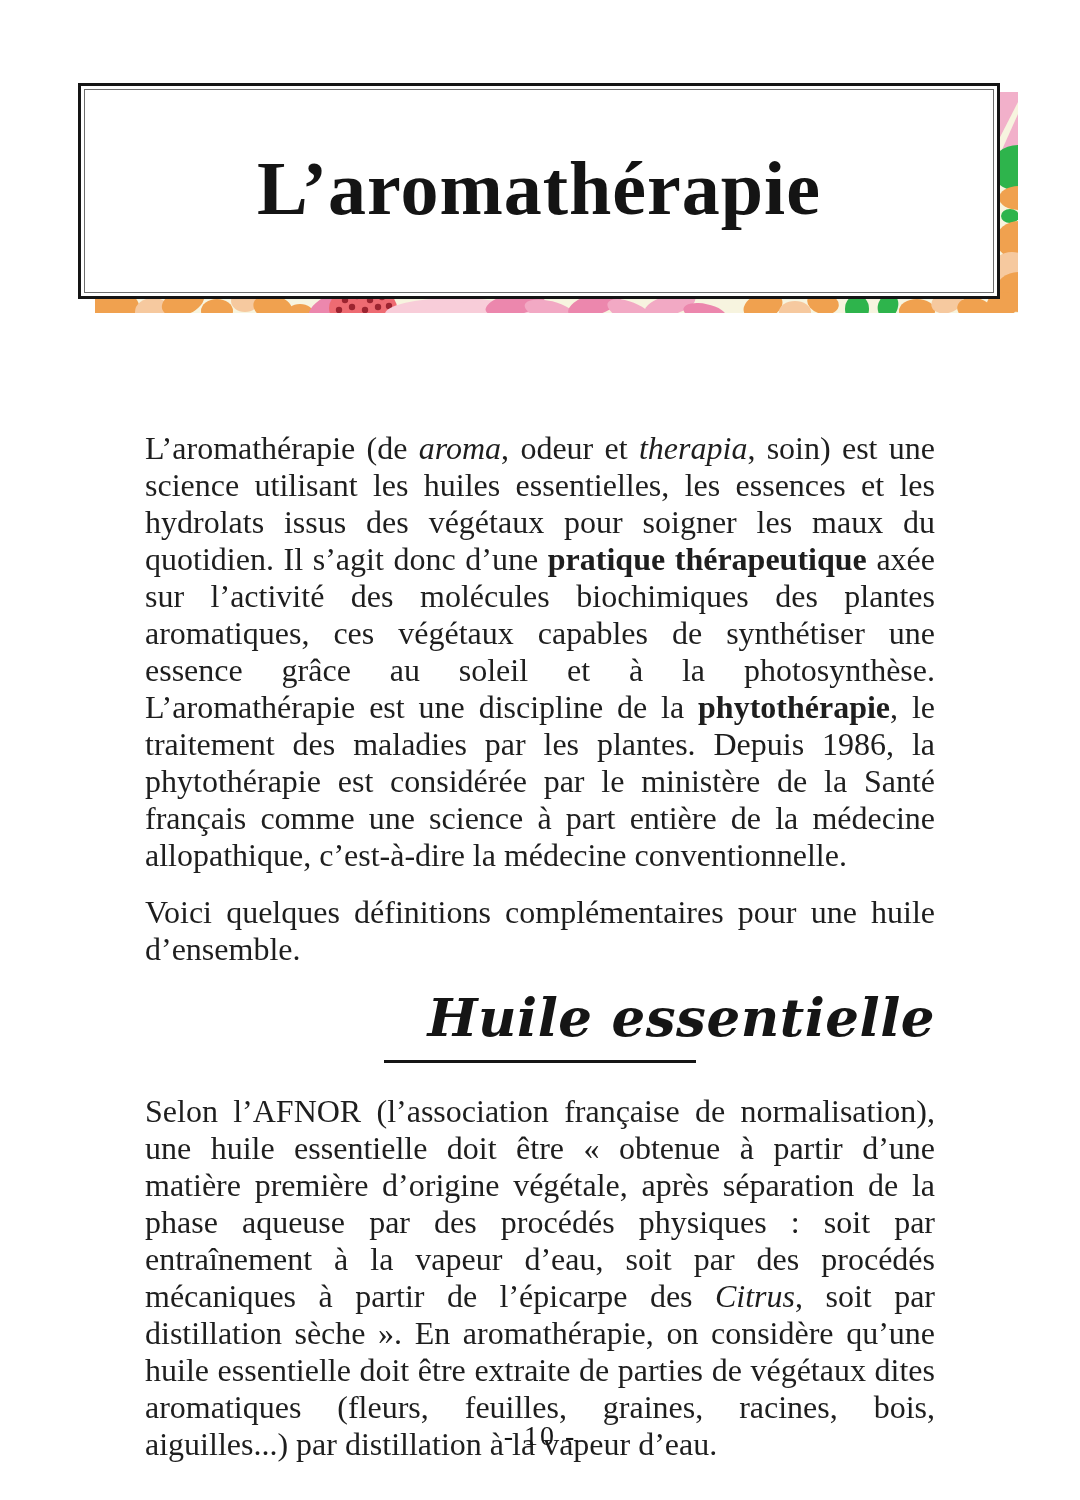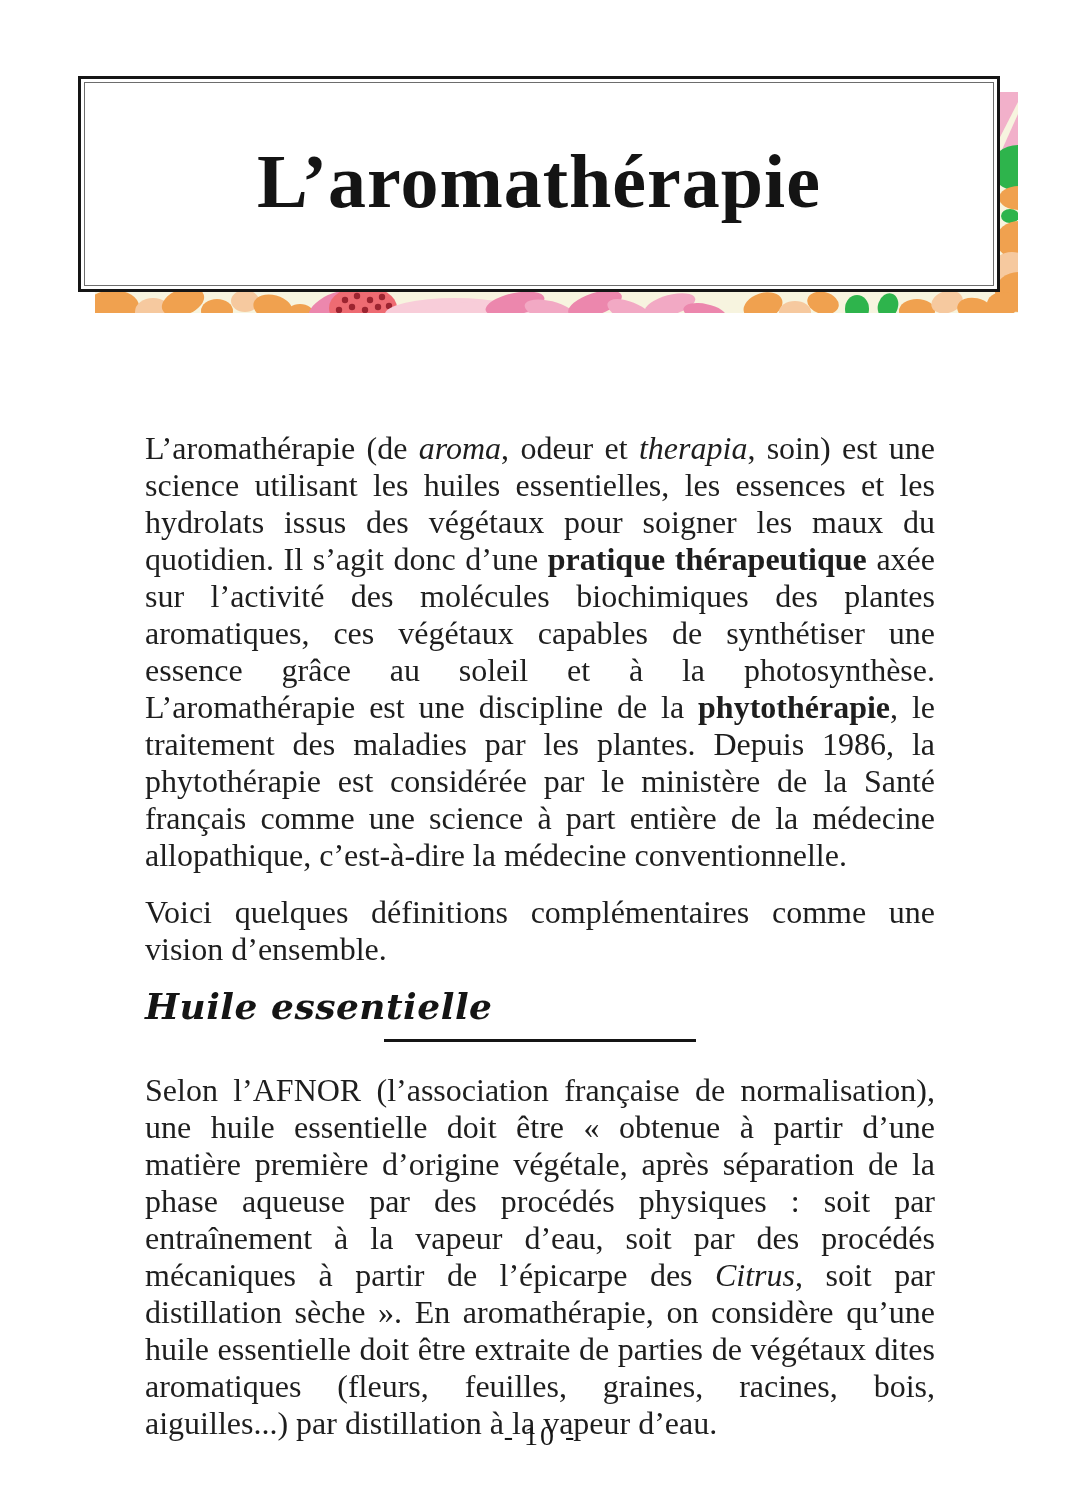--- a/index.html
+++ b/index.html
@@ -21,21 +21,21 @@
     top: 92px;
     width: 923px;
     height: 221px;
   }
   .floral svg { display: block; width: 100%; height: 100%; }
 
   
   .title-box {
     position: absolute;
     left: 78px;
-    top: 76px;
+    top: 83px;
     width: 922px;
     height: 216px;
     background: #ffffff;
     border: 3px solid #151515;
   }
   .title-box-inner {
     position: absolute;
     inset: 3px;
     border: 1px solid #6d6d6d;
     display: flex;
@@ -63,25 +63,25 @@
     line-height: 37px;
     text-align: justify;
     color: #1e1e1e;
   }
   .body-text .bold   { font-weight: bold; }
   .body-text .italic { font-style: italic; }
   .spacer-paragraph  { margin-top: 20px; }
 
   .section-heading {
     margin-top: 16px;
-    text-align: left;
+    text-align: right;
     font-family: "DejaVu Serif", serif;
     font-style: italic;
     font-weight: bold;
-    font-size: 36px;
+    font-size: 53px;
     letter-spacing: 0.5px;
     color: #151515;
     line-height: 1.25;
   }
   .heading-underline {
     width: 312px;
     height: 3px;
     background: #151515;
     margin: 10px auto 0 auto;
   }
@@ -169,21 +169,21 @@
 
   <div class="title-box">
     <div class="title-box-inner">
       <h1 class="chapter-title">L’aromathérapie</h1>
     </div>
   </div>
 
   <main class="content">
     <p class="body-text"><span>L’aromathérapie (de </span><span class="italic">aroma</span><span>, odeur et </span><span class="italic">therapia</span><span>, soin) est une science utilisant les huiles essentielles, les essences et les hydrolats issus des végétaux pour soigner les maux du quotidien. Il s’agit donc d’une </span><span class="bold">pratique thérapeutique</span><span> axée sur l’activité des molécules biochimiques des plantes aromatiques, ces végétaux capables de synthétiser une essence grâce au soleil et à la photosynthèse. L’aromathérapie est une discipline de la </span><span class="bold">phytothérapie</span><span>, le traitement des maladies par les plantes. Depuis 1986, la phytothérapie est considérée par le ministère de la Santé français comme une science à part entière de la médecine allopathique, c’est-à-dire la médecine conventionnelle.</span></p>
 
-    <p class="body-text spacer-paragraph">Voici quelques définitions complémentaires comme une vision d’ensemble.</p>
+    <p class="body-text spacer-paragraph">Voici quelques définitions complémentaires pour une huile d’ensemble.</p>
 
     <h2 class="section-heading">Huile essentielle</h2>
     <div class="heading-underline"></div>
 
     <p class="body-text after-heading"><span>Selon l’AFNOR (l’association française de normalisation), une huile essentielle doit être « obtenue à partir d’une matière première d’origine végétale, après séparation de la phase aqueuse par des procédés physiques : soit par entraînement à la vapeur d’eau, soit par des procédés mécaniques à partir de l’épicarpe des </span><span class="italic">Citrus</span><span>, soit par distillation sèche ». En aromathérapie, on considère qu’une huile essentielle doit être extraite de parties de végétaux dites aromatiques (fleurs, feuilles, graines, racines, bois, aiguilles...) par distillation à la vapeur d’eau.</span></p>
   </main>
 
   <div class="page-number">- 10 -</div>
 
 </div>

